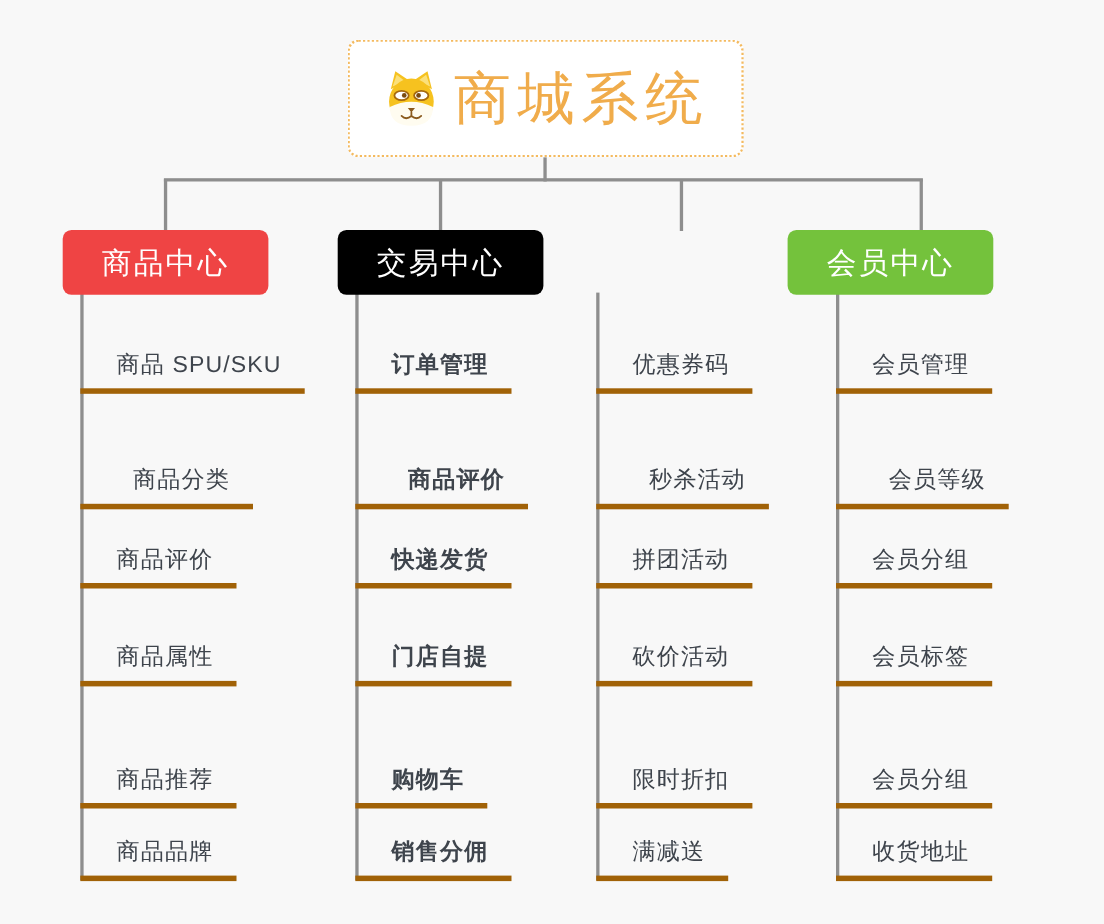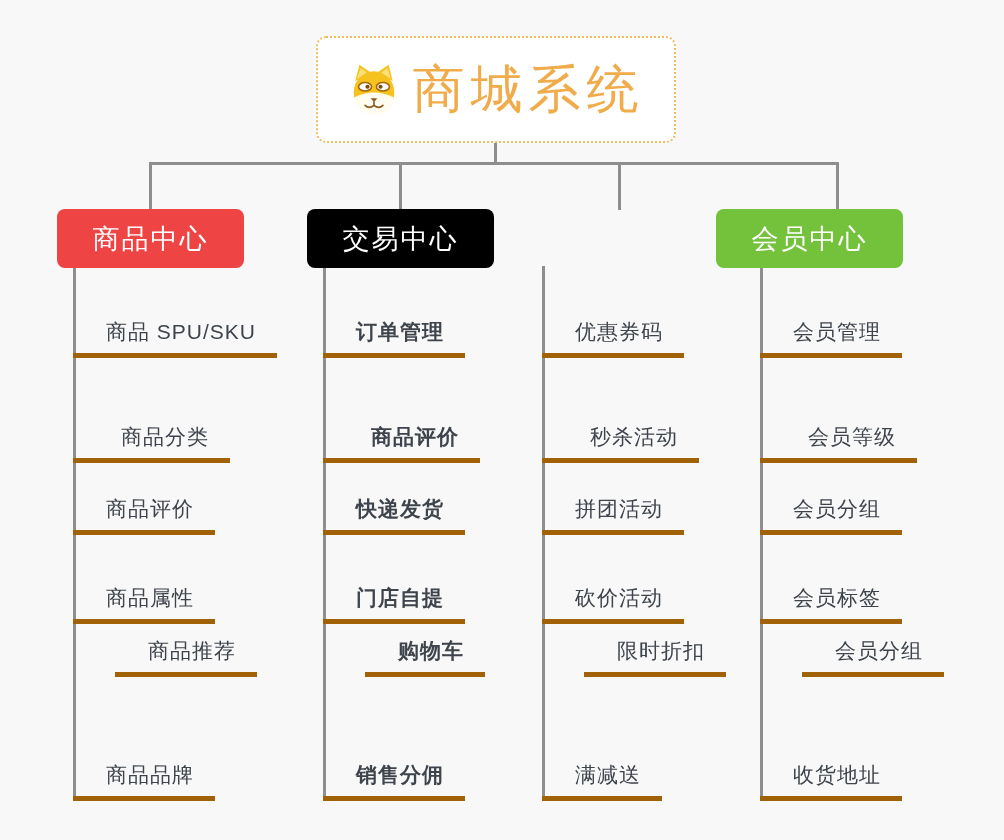--- a/index.html
+++ b/index.html
@@ -79,21 +79,21 @@
     cursor:default;
   }
   .c1 { left:73px; }
   .c2 { left:323px;font-weight:bold; }
   .c3 { left:542px; }
   .c4 { left:760px; }
   .r1 { top:317px; }
   .r2 { top:422px;padding-left:48px; }
   .r3 { top:494px; }
   .r4 { top:583px; }
-  .r5 { top:636px;margin-left:42px; }
+  .r5 { top:694px; }
   .r6 { top:760px; }
 </style>
 </head>
 <body>
 
 <div class="canvas">
 
   <div class="line root-trunk"></div>
   <div class="line bus"></div>
   <div class="line drop drop-1"></div>

